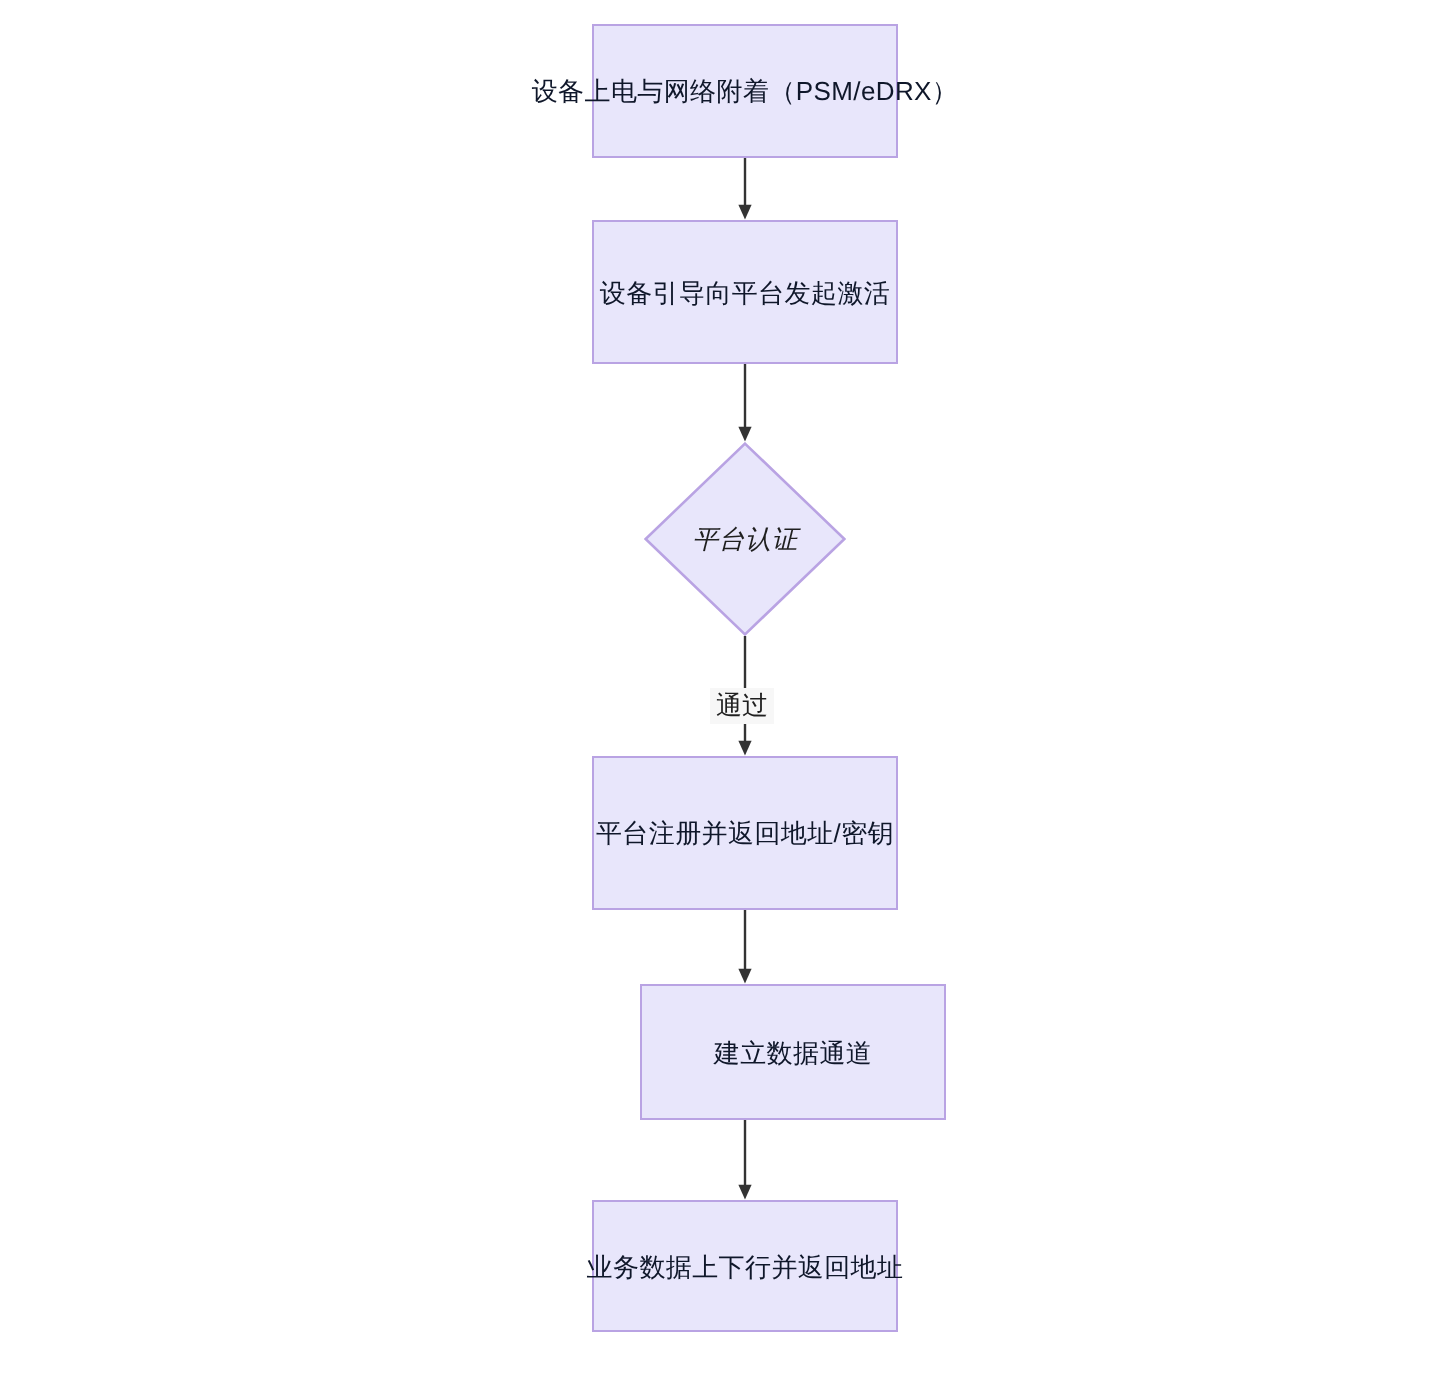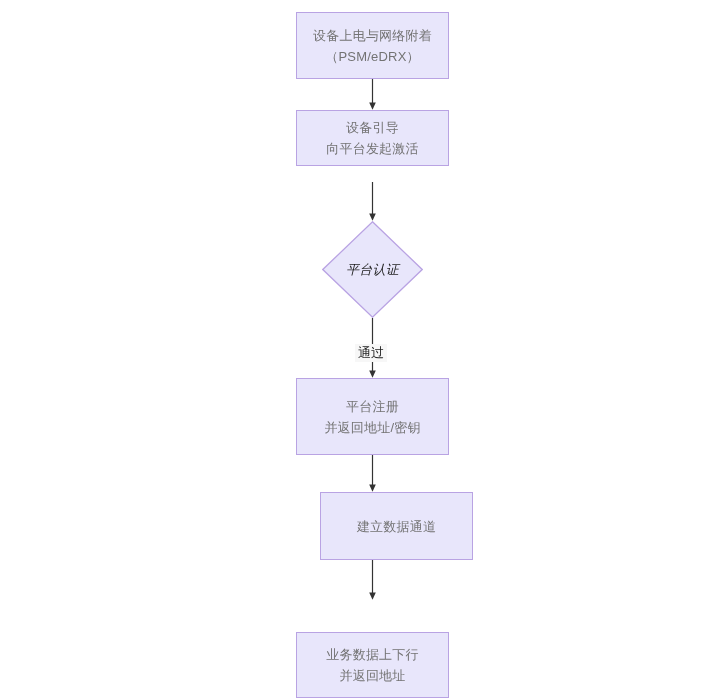--- a/index.html
+++ b/index.html
@@ -23,45 +23,45 @@
     height: 700px;
   }
 
   
   .node {
     position: absolute;
     box-sizing: border-box;
     background: #e8e6fb;
     border: 1px solid #b9a3e3;
     display: flex;
-    flex-direction: column;
+    flex-direction: row;
     align-items: center;
     justify-content: center;
-    color: #737373;
+    color: #0f172a;
     font-size: 13px;
     line-height: 21px;
     letter-spacing: 0.2px;
     white-space: nowrap;
   }
 
   .node .line {
     display: block;
   }
 
   
   .proc {
     left: 296px;
     width: 153px;
   }
 
   #node-power      { top: 12px;  height: 67px; }
-  #node-bootstrap  { top: 110px; height: 56px; }
+  #node-bootstrap  { top: 110px; height: 72px; }
   #node-register   { top: 378px; height: 77px; align-items: center; }
   #node-channel    { top: 492px; height: 68px; margin-left: 24px; }
-  #node-business   { top: 632px; height: 66px; text-align: center; }
+  #node-business   { top: 600px; height: 66px; text-align: center; }
 
   
   #node-auth-wrap {
     position: absolute;
     left: 322px;
     top: 221px;
     width: 101px;
     height: 97px;
     font-style: italic;
   }

